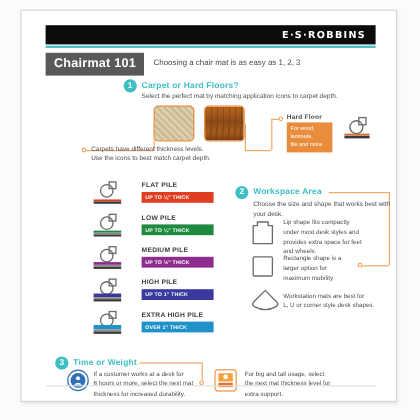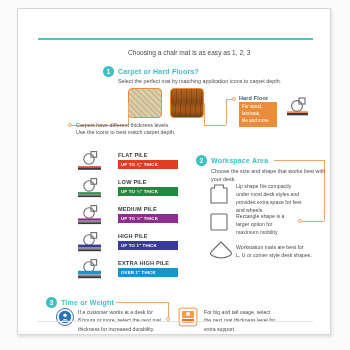--- a/index.html
+++ b/index.html
@@ -57,22 +57,26 @@
   .bottom-rule{position:absolute;left:20px;bottom:12px;width:275px;height:1px;background:#e2e2e2;}
   svg{display:block;overflow:visible;}
 </style>
 </head>
 <body>
 
 <div class="page">
   <div class="card">
     <div class="inner">
 
+      <div class="banner">
+        <div class="logo">E·S·ROBBINS</div>
+      </div>
       <div class="teal-rule"></div>
 
+      <div class="title-box">Chairmat 101</div>
       <div class="title-sub">Choosing a chair mat is as easy as 1, 2, 3</div>
 
       <div class="step" style="left:85px;top:57px;">1</div>
       <div class="step-label teal" style="left:100px;top:59px;">Carpet or Hard Floors?</div>
       <div class="small" style="left:100px;top:68px;width:215px;">Select the perfect mat by matching application icons to carpet depth.</div>
 
       <div class="swatch sw-carpet" style="left:110px;top:79px;"></div>
       <div class="swatch sw-wood" style="left:152px;top:79px;"></div>
 
       <div class="ln lnv" style="left:110px;top:94px;height:22px;"></div>

